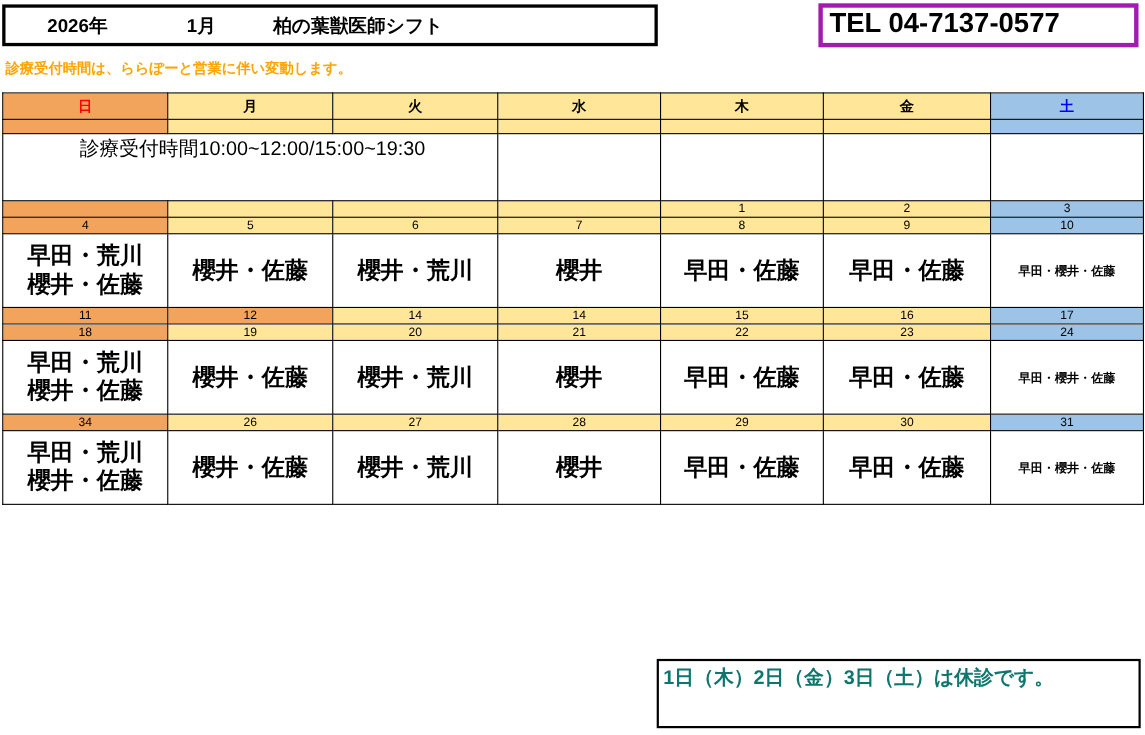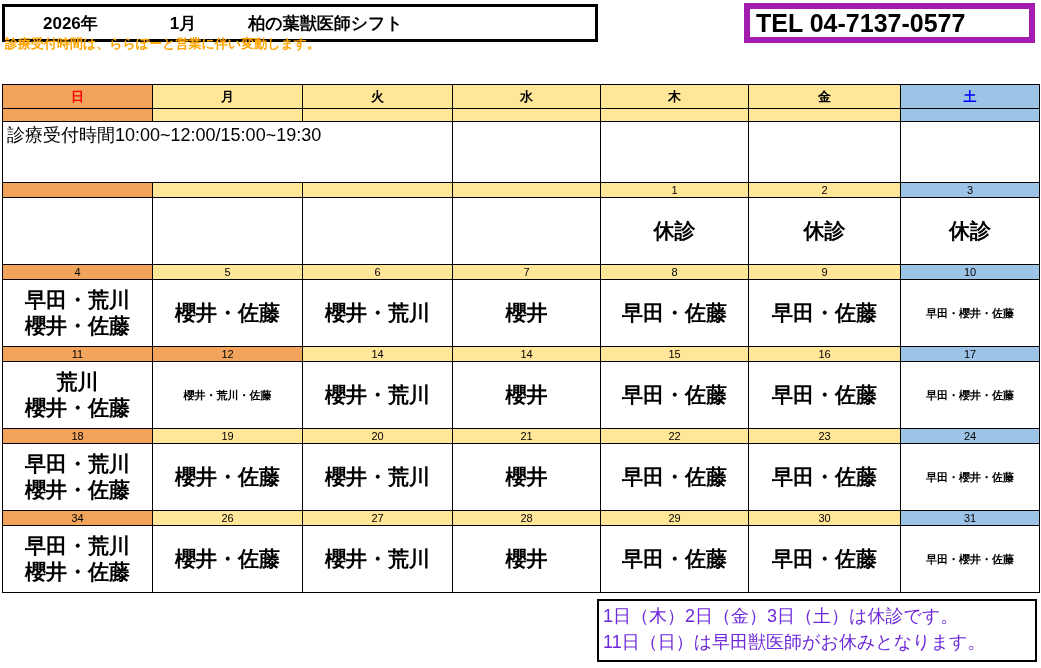--- a/index.html
+++ b/index.html
@@ -15,64 +15,64 @@
     position:absolute; left:2px; top:4px; width:596px; height:38px;
     border:3px solid #000; display:flex; align-items:center;
     font-weight:bold; font-size:17px; white-space:nowrap;
   }
   .title-box .yr  { margin-left:38px; }
   .title-box .mo  { margin-left:72px; }
   .title-box .ti  { margin-left:52px; }
 
   .tel-box {
     position:absolute; left:744px; top:3px; width:291px; height:40px;
-    border:6px solid #a21caf; display:flex; align-items:center;
+    border:4px solid #a21caf; display:flex; 
     font-weight:bold; font-size:25px; padding-left:6px; white-space:nowrap;
   }
 
   .notice {
-    position:absolute; left:5px; top:35px;
+    position:absolute; left:5px; top:53px;
     color:#FFA500; font-weight:bold; font-size:13px; white-space:nowrap;
   }
 
   
   table.cal {
     position:absolute; left:2px; top:84px; width:1037px;
     border-collapse:collapse; table-layout:fixed;
   }
   .cal th, .cal td {
     border:1.5px solid #000; padding:0; overflow:hidden; text-align:center;
   }
   tr.hdr   { height:24px; }
   tr.hdr th{ font-size:13px; font-weight:bold; }
   tr.thin  { height:13px; }
   tr.info  { height:61px; }
   tr.info td { background:#fff; }
   tr.info td.txt {
-    text-align:left; vertical-align:top; font-size:18px; font-weight:normal;
+    text-align:center; vertical-align:top; font-size:18px; font-weight:normal;
     padding:1px 0 0 4px; white-space:nowrap;
   }
   tr.date  { height:14px; }
   tr.date td { font-size:11px; font-weight:normal; line-height:14px; }
   tr.shift { height:67px; }
   tr.shift td { background:#fff; font-weight:bold; vertical-align:middle; }
   tr.shift td.lg { font-size:21px; }
   tr.shift td.md { font-size:21px; line-height:1.25; }
   tr.shift td.sm { font-size:11px; }
 
   .bg-sun { background:#F2A45C; }
   .bg-weekday { background:#FFE699; }
   .bg-sat { background:#9DC3E6; }
   th.c-sun { color:#FF0000; }
   th.c-sat { color:#0000FF; }
 
   
   .note-box {
     position:absolute; left:597px; top:599px; width:440px; height:63px;
-    border:2px solid #000; color:#6d28d9; font-weight:normal;
+    border:2px solid #000; color:#0f766e; font-weight:bold;
     font-size:18px; line-height:1.45; padding:2px 0 0 4px; white-space:nowrap;
   }
 </style>
 </head>
 <body>
 
 <div class="title-box">
   <span class="yr">2026年</span>
   <span class="mo">1月</span>
   <span class="ti">柏の葉獣医師シフト</span>
@@ -122,29 +122,20 @@
       </tr>
       <tr class="date">
         <td class="bg-sun"></td>
         <td class="bg-weekday"></td>
         <td class="bg-weekday"></td>
         <td class="bg-weekday"></td>
         <td class="bg-weekday">1</td>
         <td class="bg-weekday">2</td>
         <td class="bg-sat">3</td>
       </tr>
-      <tr class="shift">
-        <td class="lg"></td>
-        <td class="lg"></td>
-        <td class="lg"></td>
-        <td class="lg"></td>
-        <td class="lg">休診</td>
-        <td class="lg">休診</td>
-        <td class="lg">休診</td>
-      </tr>
       <tr class="date">
         <td class="bg-sun">4</td>
         <td class="bg-weekday">5</td>
         <td class="bg-weekday">6</td>
         <td class="bg-weekday">7</td>
         <td class="bg-weekday">8</td>
         <td class="bg-weekday">9</td>
         <td class="bg-sat">10</td>
       </tr>
       <tr class="shift">
@@ -161,32 +152,20 @@
       </tr>
       <tr class="date">
         <td class="bg-sun">11</td>
         <td class="bg-sun">12</td>
         <td class="bg-weekday">14</td>
         <td class="bg-weekday">14</td>
         <td class="bg-weekday">15</td>
         <td class="bg-weekday">16</td>
         <td class="bg-sat">17</td>
       </tr>
-      <tr class="shift">
-        <td class="md">
-          <div>荒川</div>
-          <div>櫻井・佐藤</div>
-        </td>
-        <td class="sm">櫻井・荒川・佐藤</td>
-        <td class="lg">櫻井・荒川</td>
-        <td class="lg">櫻井</td>
-        <td class="lg">早田・佐藤</td>
-        <td class="lg">早田・佐藤</td>
-        <td class="sm">早田・櫻井・佐藤</td>
-      </tr>
       <tr class="date">
         <td class="bg-sun">18</td>
         <td class="bg-weekday">19</td>
         <td class="bg-weekday">20</td>
         <td class="bg-weekday">21</td>
         <td class="bg-weekday">22</td>
         <td class="bg-weekday">23</td>
         <td class="bg-sat">24</td>
       </tr>
       <tr class="shift">
@@ -220,14 +199,13 @@
         <td class="lg">櫻井</td>
         <td class="lg">早田・佐藤</td>
         <td class="lg">早田・佐藤</td>
         <td class="sm">早田・櫻井・佐藤</td>
       </tr>
     </tbody>
 </table>
 
 <div class="note-box">
   <div>1日（木）2日（金）3日（土）は休診です。</div>
-  <div>11日（日）は早田獣医師がお休みとなります。</div>
 </div>
 
 </body></html>

